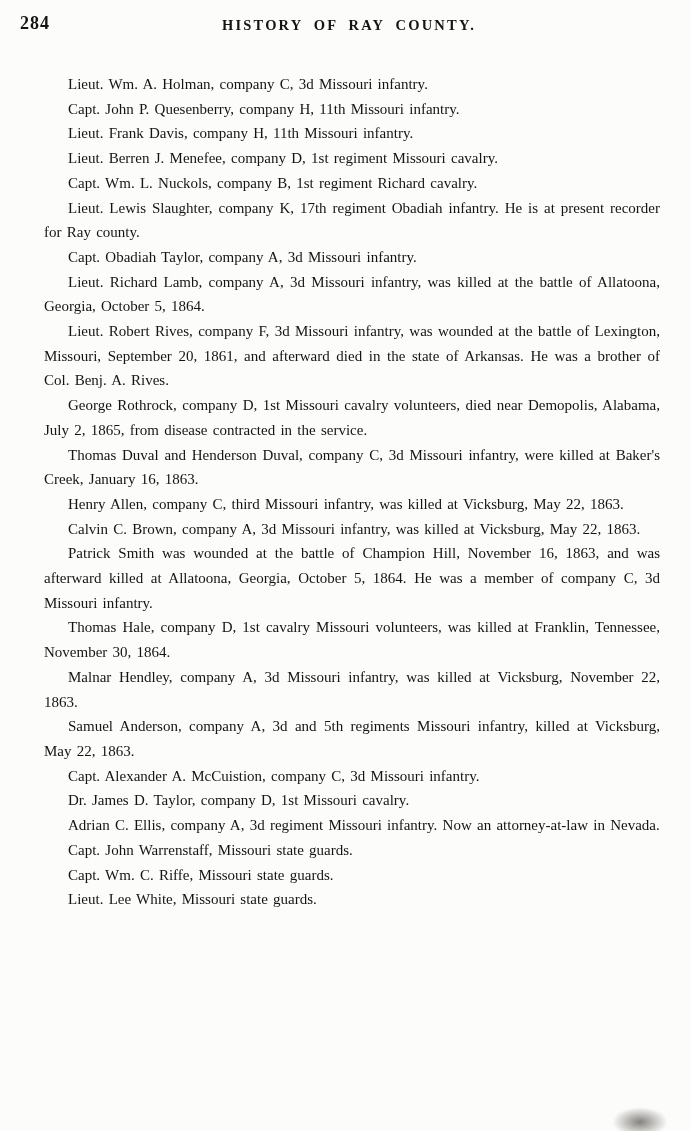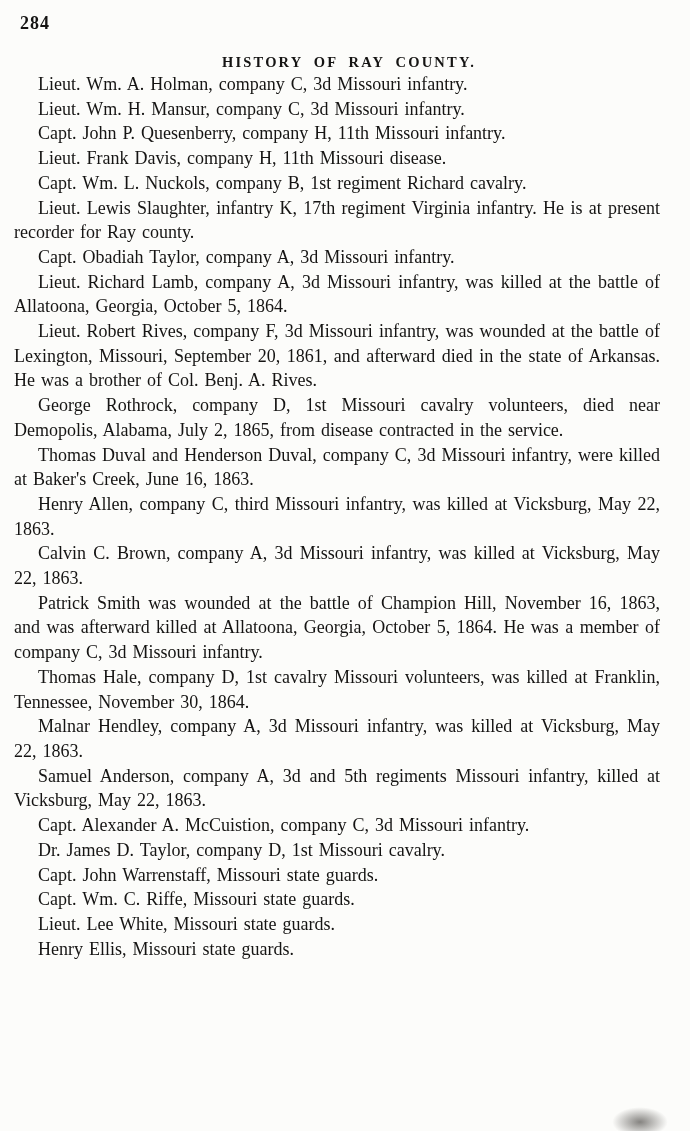--- a/index.html
+++ b/index.html
@@ -36,28 +36,28 @@
     letter-spacing: 1px;
   }
   .header-title {
     display: block;
     text-align: center;
     font-weight: bold;
     font-size: 14.5px;
     letter-spacing: 2.2px;
     word-spacing: 5px;
     padding-top: 3px;
-    margin-top: 37px;
   }
   .body-text {
     padding: 24px 30px 0 14px;
-    font-size: 18px;
+    font-size: 15px;
     line-height: 24.7px;
     text-align: justify;
     word-spacing: 1.5px;
+    margin-left: 30px;
   }
   .body-text p {
     margin: 0;
     text-indent: 24px;
   }
   .scan-smudge {
     position: absolute;
     right: 22px;
     bottom: -6px;
     width: 56px;
@@ -71,39 +71,39 @@
 
 <div class="page">
 
   <header class="page-header">
     <span class="page-number">284</span>
     <span class="header-title">HISTORY OF RAY COUNTY.</span>
   </header>
 
   <main class="body-text">
     <p>Lieut. Wm. A. Holman, company C, 3d Missouri infantry.</p>
-    <p>Lieut. Wm. H. Mansur, company C, 3d Missouri infantry.</p>
     <p>Capt. John P. Quesenberry, company H, 11th Missouri infantry.</p>
-    <p>Lieut. Frank Davis, company H, 11th Missouri disease.</p>
+    <p>Lieut. Frank Davis, company H, 11th Missouri infantry.</p>
+    <p>Lieut. Berren J. Menefee, company D, 1st regiment Missouri cavalry.</p>
     <p>Capt. Wm. L. Nuckols, company B, 1st regiment Richard cavalry.</p>
-    <p>Lieut. Lewis Slaughter, infantry K, 17th regiment Virginia infantry. He is at present recorder for Ray county.</p>
+    <p>Lieut. Lewis Slaughter, company K, 17th regiment Obadiah infantry. He is at present recorder for Ray county.</p>
     <p>Capt. Obadiah Taylor, company A, 3d Missouri infantry.</p>
     <p>Lieut. Richard Lamb, company A, 3d Missouri infantry, was killed at the battle of Allatoona, Georgia, October 5, 1864.</p>
     <p>Lieut. Robert Rives, company F, 3d Missouri infantry, was wounded at the battle of Lexington, Missouri, September 20, 1861, and afterward died in the state of Arkansas.  He was a brother of Col. Benj. A. Rives.</p>
     <p>George Rothrock, company D, 1st Missouri cavalry volunteers, died near Demopolis, Alabama, July 2, 1865, from disease contracted in the service.</p>
-    <p>Thomas Duval and Henderson Duval, company C, 3d Missouri infantry, were killed at Baker's Creek, June 16, 1863.</p>
+    <p>Thomas Duval and Henderson Duval, company C, 3d Missouri infantry, were killed at Baker's Creek, January 16, 1863.</p>
     <p>Henry Allen, company C, third Missouri infantry, was killed at Vicksburg, May 22, 1863.</p>
     <p>Calvin C. Brown, company A, 3d Missouri infantry, was killed at Vicksburg, May 22, 1863.</p>
     <p>Patrick Smith was wounded at the battle of Champion Hill, November 16, 1863, and was afterward killed at Allatoona, Georgia, October 5, 1864. He was a member of company C, 3d Missouri infantry.</p>
     <p>Thomas Hale, company D, 1st cavalry Missouri volunteers, was killed at Franklin, Tennessee, November 30, 1864.</p>
-    <p>Malnar Hendley, company A, 3d Missouri infantry, was killed at Vicksburg, May 22, 1863.</p>
+    <p>Malnar Hendley, company A, 3d Missouri infantry, was killed at Vicksburg, November 22, 1863.</p>
     <p>Samuel Anderson, company A, 3d and 5th regiments Missouri infantry, killed at Vicksburg, May 22, 1863.</p>
     <p>Capt. Alexander A. McCuistion, company C, 3d Missouri infantry.</p>
     <p>Dr. James D. Taylor, company D, 1st Missouri cavalry.</p>
+    <p>Adrian C. Ellis, company A, 3d regiment Missouri infantry.  Now an attorney-at-law in Nevada.</p>
     <p>Capt. John Warrenstaff, Missouri state guards.</p>
     <p>Capt. Wm. C. Riffe, Missouri state guards.</p>
     <p>Lieut. Lee White, Missouri state guards.</p>
-    <p>Henry Ellis, Missouri state guards.</p>
   </main>
 
   <div class="scan-smudge"></div>
 
 </div>
 
 </body></html>

